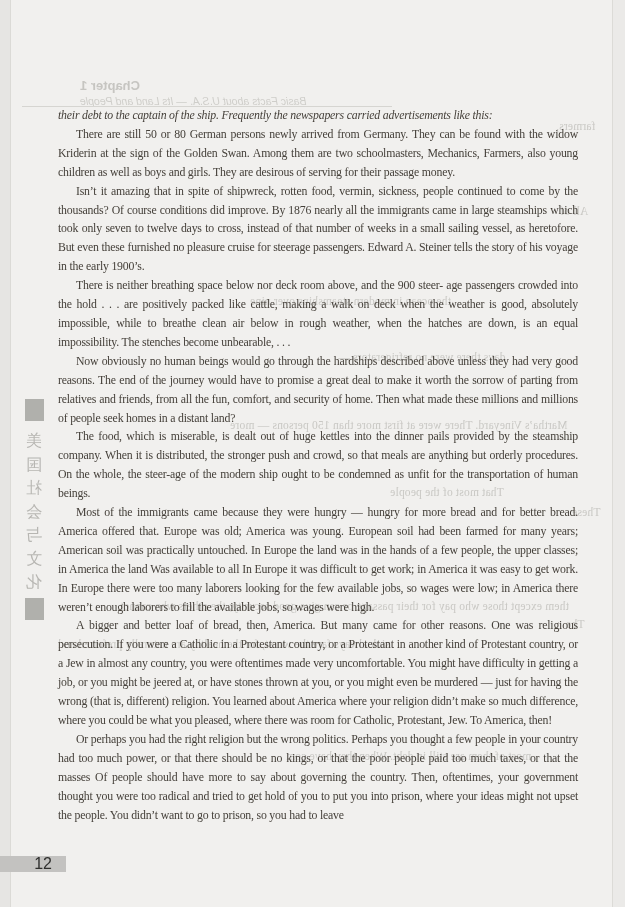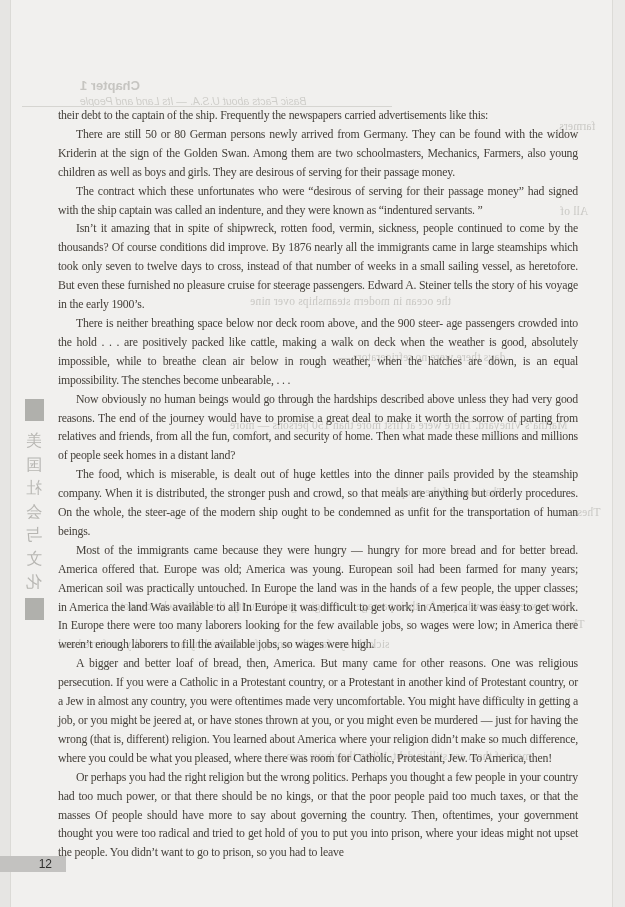--- a/index.html
+++ b/index.html
@@ -54,25 +54,25 @@
   .frag{
     position:absolute;font-size:11.5px;color:#c9c8c4;letter-spacing:.2px;
   }
   
   .body-text{
     position:absolute;left:58px;top:106px;width:520px;
     font-size:11.8px;line-height:18.9px;letter-spacing:-0.2px;
     color:#45403a;text-align:justify;
   }
   .body-text p{margin:0;text-indent:18px;}
-  .body-text p.flush{text-indent:0;}
+  .body-text p.flush{text-indent:0;font-style:italic;}
   .pagebar{
     position:absolute;left:0;top:856px;width:66px;height:16px;
     background:#c3c2c0;
-    font-family:"Liberation Sans", sans-serif;font-size:12px;color:#2f2f2d;
+    font-family:"Liberation Sans", sans-serif;font-size:16px;color:#2f2f2d;
     text-align:right;line-height:16px;box-sizing:border-box;padding-right:14px;
   }
 </style>
 </head>
 <body>
 
 <div class="scan">
 
   <div class="edge-left"></div>
   <div class="edge-right"></div>
@@ -101,21 +101,20 @@
   <span class="frag mirror" style="left:390px;top:486px">That most of the people</span>
   <span class="frag mirror" style="left:572px;top:506px">These</span>
   <span class="frag mirror" style="left:120px;top:600px">them except those who pay for their passage or can give good security; the others who cannot</span>
   <span class="frag mirror" style="left:566px;top:618px">The</span>
   <span class="frag mirror" style="left:58px;top:638px">sick always fare the worst, for the healthy are naturally preferred and</span>
   <span class="frag mirror" style="left:286px;top:750px">most of them are still in debt. When they have com</span>
 
   <main class="body-text">
     <p class="flush">their debt to the captain of the ship. Frequently the newspapers carried advertisements like this:</p>
     <p>There are still 50 or 80 German persons newly arrived from Germany. They can be found with the widow Kriderin at the sign of the Golden Swan. Among them are two schoolmasters, Mechanics, Farmers, also young children as well as boys and girls. They are desirous of serving for their passage money.</p>
-    <p>The contract which these unfortunates who were  “desirous of serving for their passage money” had signed with the ship captain was called an indenture, and they were known as “indentured servants. ”</p>
     <p>Isn’t it amazing that in spite of shipwreck, rotten food, vermin, sickness, people continued to come by the thousands? Of course conditions did improve. By 1876 nearly all the immigrants came in large steamships which took only seven to twelve days to cross, instead of that number of weeks in a small sailing vessel, as heretofore. But even these furnished no pleasure cruise for steerage passengers. Edward A. Steiner tells the story of his voyage in the early 1900’s.</p>
     <p>There is neither breathing space below nor deck room above, and the 900 steer- age passengers crowded into the hold . . . are positively packed like cattle, making a walk on deck when the weather is good, absolutely impossible, while to breathe clean air below in rough weather, when the hatches are down, is an equal impossibility. The stenches become unbearable, . . .</p>
     <p>Now obviously no human beings would go through the hardships described above unless they had very good reasons. The end of the journey would have to promise a great deal to make it worth the sorrow of parting from relatives and friends, from all the fun, comfort, and security of home. Then what made these millions and millions of people seek homes in a distant land?</p>
     <p>The food, which is miserable, is dealt out of huge kettles into the dinner pails provided by the steamship company. When it is distributed, the stronger push and crowd, so that meals are anything but orderly procedures. On the whole, the steer-age of the modern ship ought to be condemned as unfit for the transportation of human beings.</p>
     <p>Most of the immigrants came because they were hungry — hungry for more bread and for better bread. America offered that. Europe was old; America was young. European soil had been farmed for many years; American soil was practically untouched. In Europe the land was in the hands of a few people, the upper classes; in America the land Was available to all In Europe it was difficult to get work; in America it was easy to get work. In Europe there were too many laborers looking for the few available jobs, so wages were low; in America there weren’t enough laborers to fill the available jobs, so wages were high.</p>
     <p>A bigger and better loaf of bread, then, America. But many came for other reasons. One was religious persecution. If you were a Catholic in a Protestant country, or a Protestant in another kind of Protestant country, or a Jew in almost any country, you were oftentimes made very uncomfortable. You might have difficulty in getting a job, or you might be jeered at, or have stones thrown at you, or you might even be murdered — just for having the wrong  (that is, different) religion. You learned about America where your religion didn’t make so much difference, where you could be what you pleased, where there was room for Catholic, Protestant, Jew. To America, then!</p>
     <p>Or perhaps you had the right religion but the wrong politics. Perhaps you thought a few people in your country had too much power, or that there should be no kings, or that the poor people paid too much taxes, or that the masses Of people should have more to say about governing the country. Then, oftentimes, your government thought you were too radical and tried to get hold of you to put you into prison, where your ideas might not upset the people. You didn’t want to go to prison, so you had to leave</p>
   </main>
 
   <div class="pagebar">

